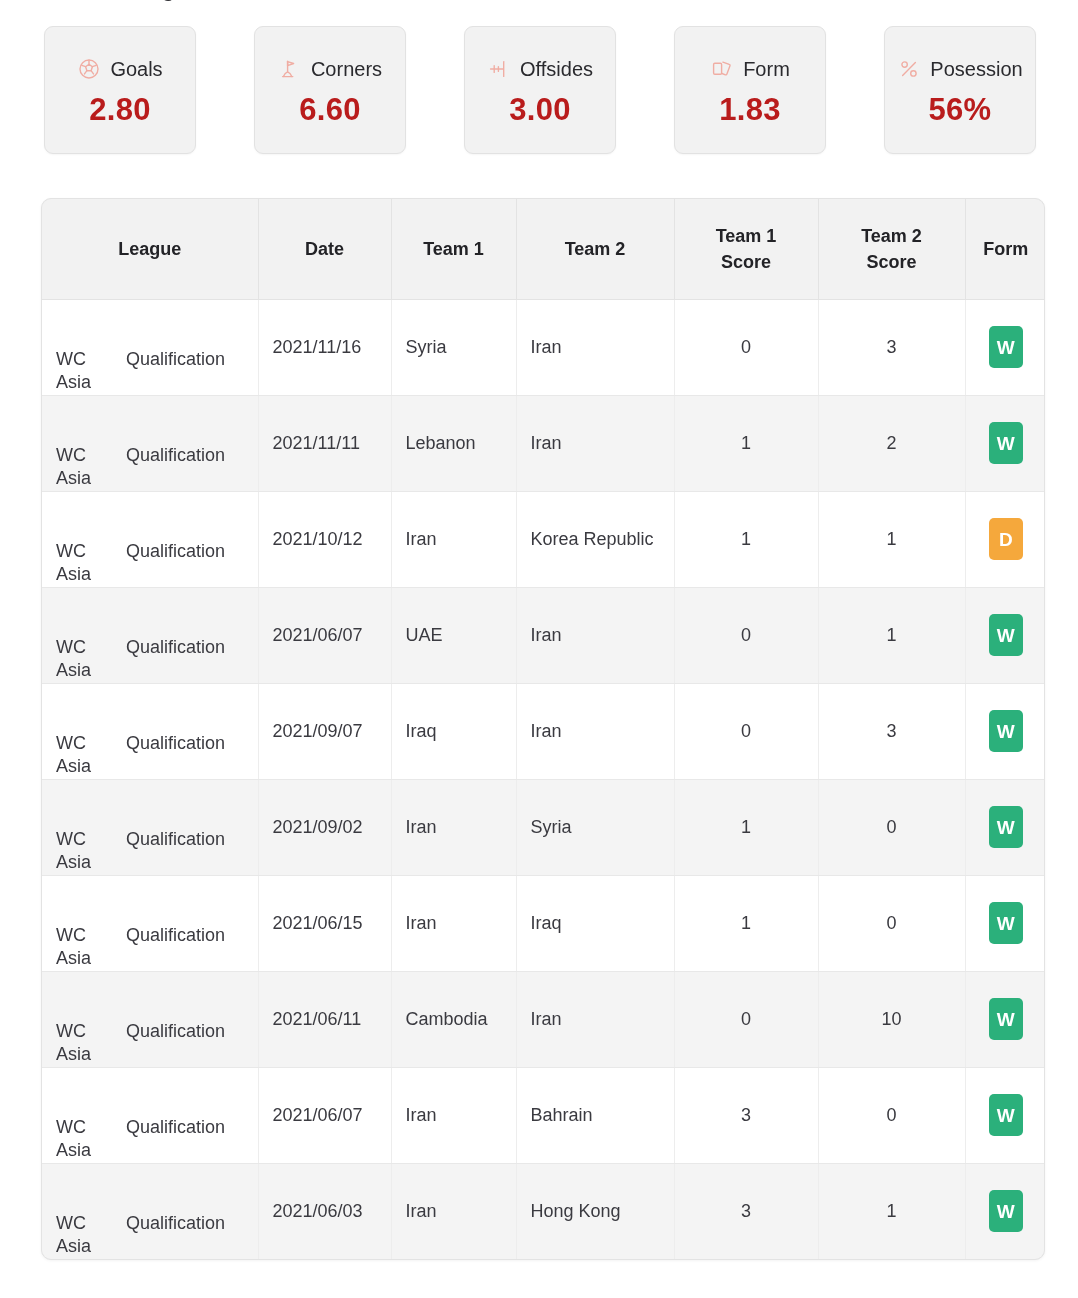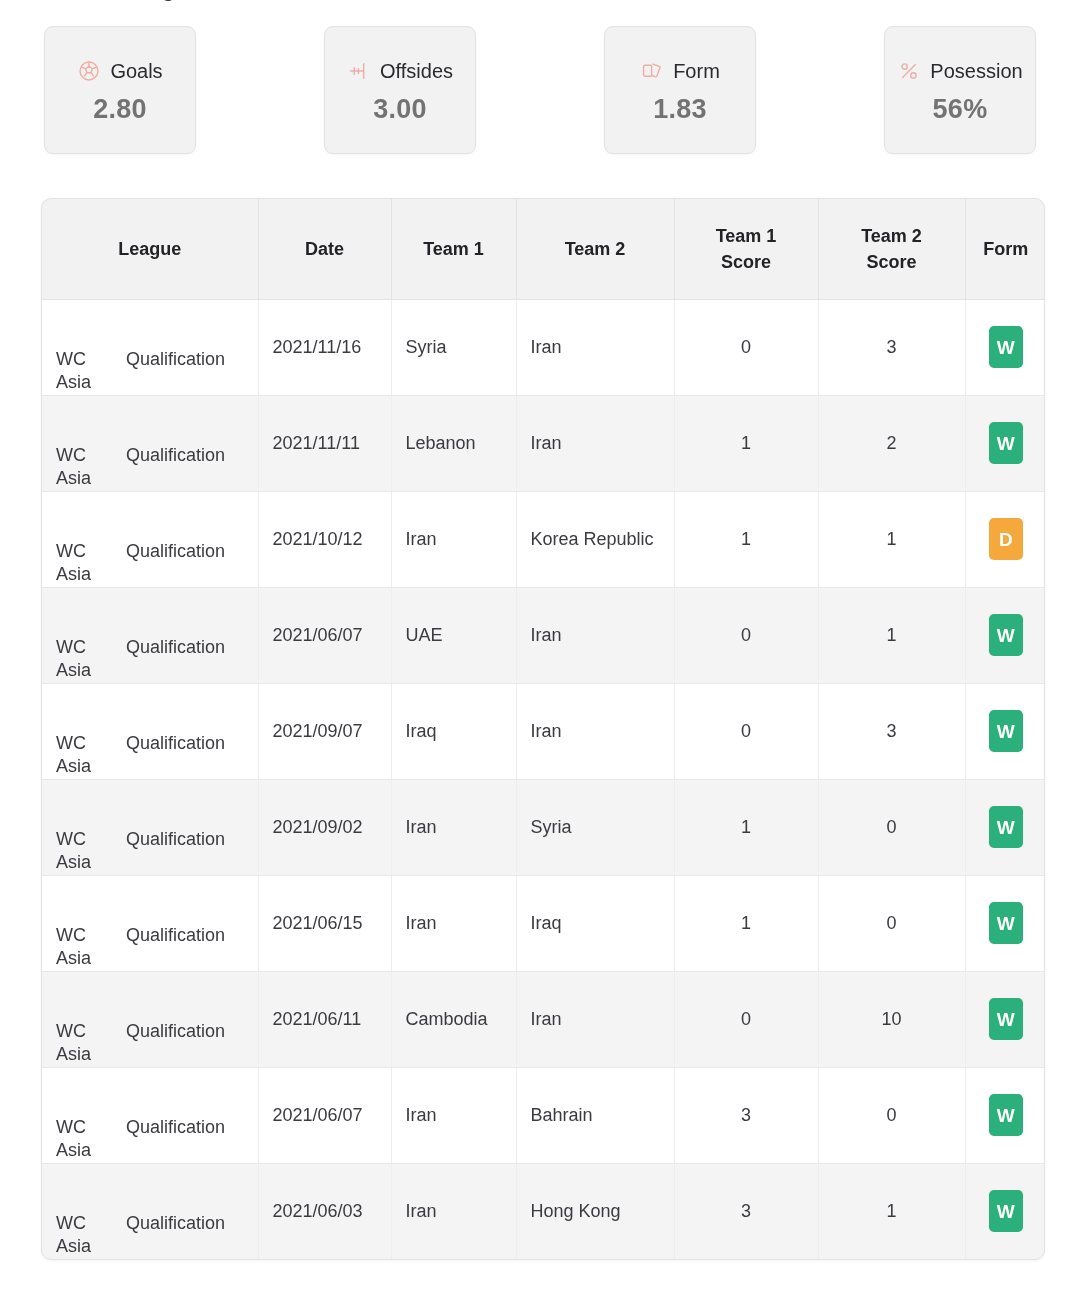--- a/index.html
+++ b/index.html
@@ -76,23 +76,23 @@
 
   .stat-label {
     font-size: 20px;
     font-weight: 400;
     color: #2a2a2e;
     line-height: 1;
     white-space: nowrap;
   }
 
   .stat-value {
-    font-size: 27px;
+    font-size: 31px;
     font-weight: 700;
-    color: #737373;
+    color: #b91c1c;
     line-height: 1;
     letter-spacing: .3px;
   }
 
   
   .table-wrap {
     position: absolute;
     top: 198px;
     left: 41px;
     width: 1004px;
@@ -202,20 +202,34 @@
           <span class="stat-icon">
             <svg viewBox="0 0 24 24" fill="none" stroke="#ef8474" stroke-width="1.4" stroke-linecap="round" stroke-linejoin="round">
               <circle cx="12" cy="12" r="9"></circle>
               <path d="M12 7.2l3.4 2.5-1.3 4h-4.2l-1.3-4z"></path>
               <path d="M12 7.2V3.2M15.4 9.7l3.8-1.3M14.1 13.7l2.4 3.2M9.9 13.7L7.5 16.9M8.6 9.7L4.8 8.4"></path>
             </svg>
           </span>
           <span class="stat-label">Goals</span>
         </div>
         <div class="stat-value">2.80</div>
+      </div>
+      <div class="stat-card">
+        <div class="stat-head">
+          <span class="stat-icon">
+            <svg viewBox="0 0 24 24" fill="none" stroke="#ef8474" stroke-width="1.4" stroke-linecap="round" stroke-linejoin="round">
+              <path d="M9.6 4.2v10.6"></path>
+              <path d="M9.6 4.6l6 1.9-6 2.2z"></path>
+              <path d="M5.4 19.4c1-2.4 2.5-4 4.2-4.6 1.7.6 3.2 2.2 4.2 4.6"></path>
+              <path d="M4.6 19.6h10.2"></path>
+            </svg>
+          </span>
+          <span class="stat-label">Corners</span>
+        </div>
+        <div class="stat-value">6.60</div>
       </div>
       <div class="stat-card">
         <div class="stat-head">
           <span class="stat-icon">
             <svg viewBox="0 0 24 24" fill="none" stroke="#ef8474" stroke-width="1.4" stroke-linecap="round" stroke-linejoin="round">
               <path d="M16.7 4.6v14.8"></path>
               <path d="M3.6 12h12.3"></path>
               <path d="M7.2 8.6v6.8M11.4 9.6v4.8"></path>
             </svg>
           </span>

